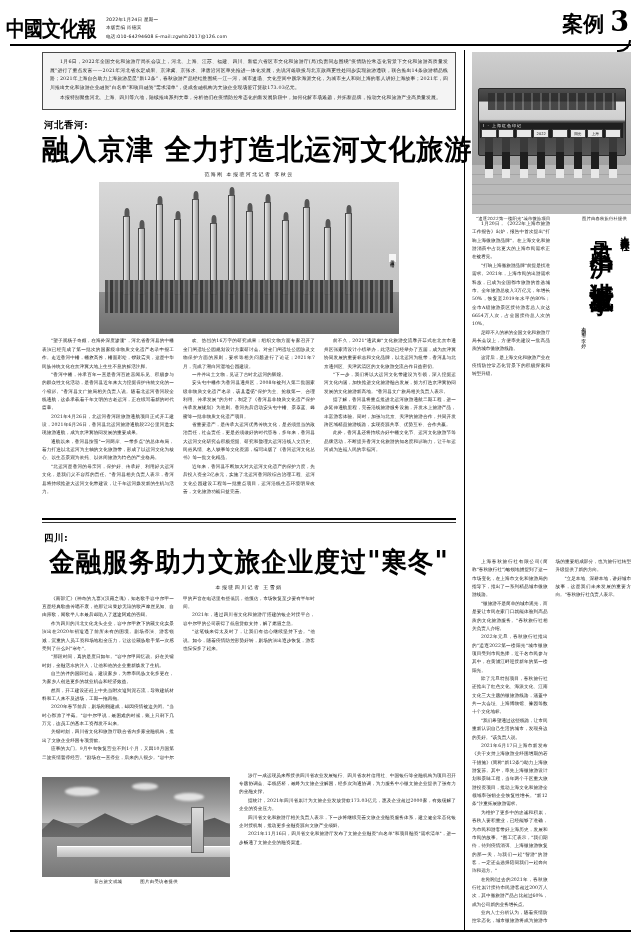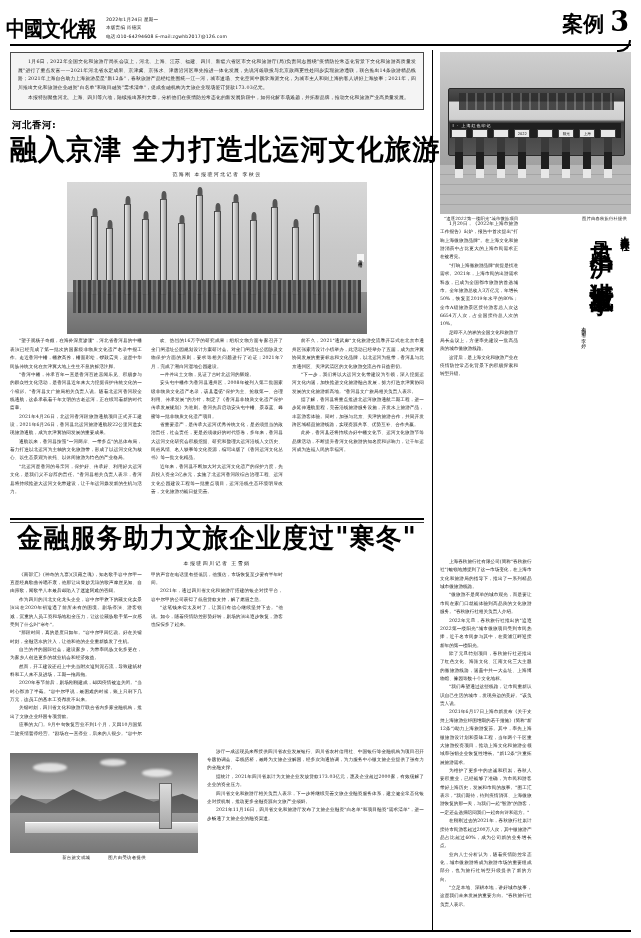--- a/index.html
+++ b/index.html
@@ -80,20 +80,21 @@
     border-top: none; border-left: none;
   }
 
   
   .page {
     position: absolute;
     left: 0; top: 48px;
     width: 641px;
     height: 890px;
     display: flex;
+    padding-left: 32px;
   }
   .left-zone {
     width: 432px;
     padding: 0 8px 0 10px;
     position: relative;
   }
   .vdiv {
     width: 1px;
     background: #000;
     margin-top: 2px;
@@ -493,20 +494,21 @@
       <p>近年来，香河县不断加大对大运河文化遗产的保护力度，先后投入资金2亿余元，实施了北运河香河段综合治理工程、运河文化公园建设工程等一批重点项目，运河沿线生态环境明显改善，文化旅游功能日益完善。</p>
       <p>前不久，2021"通武廊"文化旅游交流季开幕式在北京市通州区张家湾设计小镇举办，此活动已经举办了五届，成为京津冀协同发展的重要标志和文化品牌，以北运河为纽带，香河县与北京通州区、天津武清区的文化旅游交流合作日益密切。</p>
       <p>"下一步，我们将以大运河文化带建设为引领，深入挖掘运河文化内涵，加快推进文化旅游融合发展，努力打造京津冀协同发展的文化旅游新高地。"香河县文广旅局相关负责人表示。</p>
       <p>据了解，香河县将重点推进北运河旅游通航二期工程，进一步延伸通航里程，完善沿线旅游服务设施，开发水上旅游产品，丰富游客体验。同时，加强与北京、天津的旅游合作，共同开发跨区域精品旅游线路，实现资源共享、优势互补、合作共赢。</p>
       <p>此外，香河县还将持续办好中幡文化节、运河文化旅游节等品牌活动，不断提升香河文化旅游的知名度和影响力，让千年运河成为造福人民的幸福河。</p>
     </div>
 
     <div class="hr-thick"></div>
     <div class="hr-thin"></div>
 
+    <div class="kicker">四川:</div>
     <div class="headline-2">金融服务助力文旅企业度过"寒冬"</div>
     <div class="byline">本报驻四川记者  王雪娟</div>
 
     <div class="cols3" style="height:175px;">
       <p>《南部汇》(神奇的九寨)(汉藏之魂)，知名歌手容中尔甲一直是经典歌曲传唱不衰，他那让出曼妙无籍的歌声摩崖见知、自由原歌，闻歌半人本最后却陷入了迷途阿难的否阔。</p>
       <p>作为四川的川北文化龙头企业，容中尔甲旗下的藏文化实景演出在2020年初遭遇了前所未有的困境。剧场停演、游客锐减，沉重的人员工资和场地租金压力，让这位藏族歌手第一次感受到了什么叫"寒冬"。</p>
       <p>"那段时间，真的是度日如年。"容中尔甲回忆说。好在关键时刻，金融活水的注入，让他和他的企业重新焕发了生机。</p>
       <p>自兰的伴的国际社会，建设家乡，为带率民族文化多更在，为家乡人创造更多的就业机会和经济效益。</p>
       <p>然而，开工建设还赶上中先当附次遭到泥石流，导致建筑材料和工人来不及进场，工期一拖再拖。</p>
       <p>2020年春节前后，剧场刚刚建成，却因疫情被迫关闭。"当时心都凉了半截。"容中尔甲说，最困难的时候，账上只剩下几万元，连员工的基本工资都发不出来。</p>

